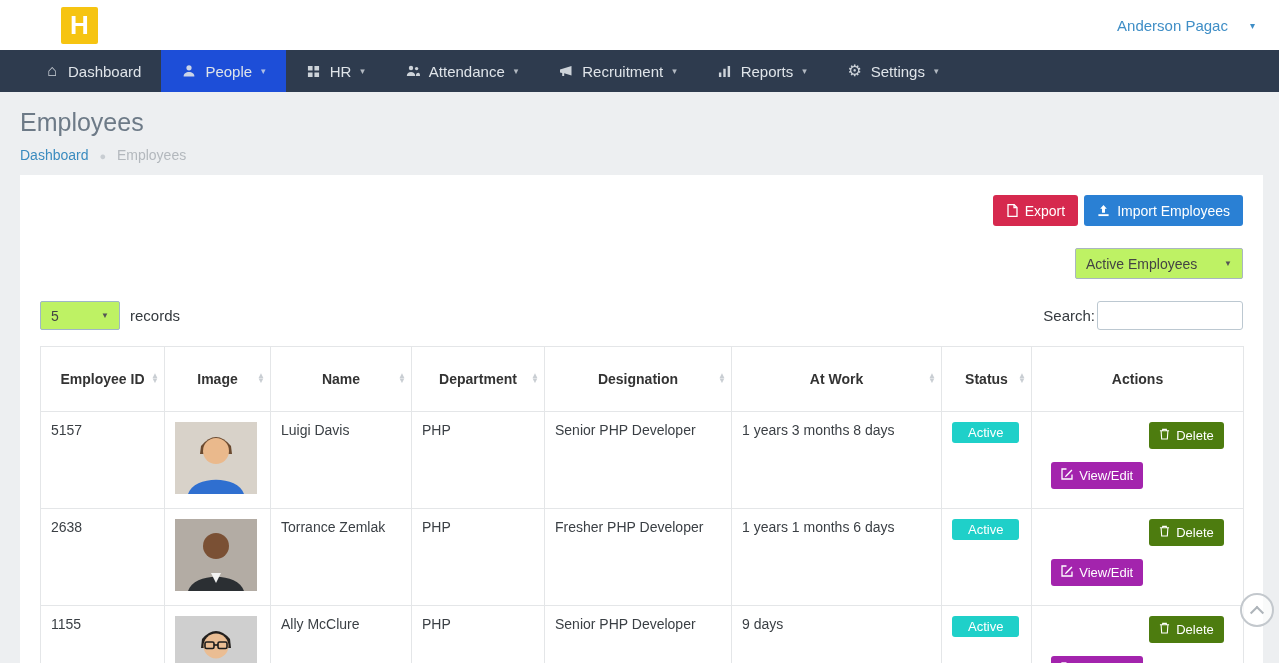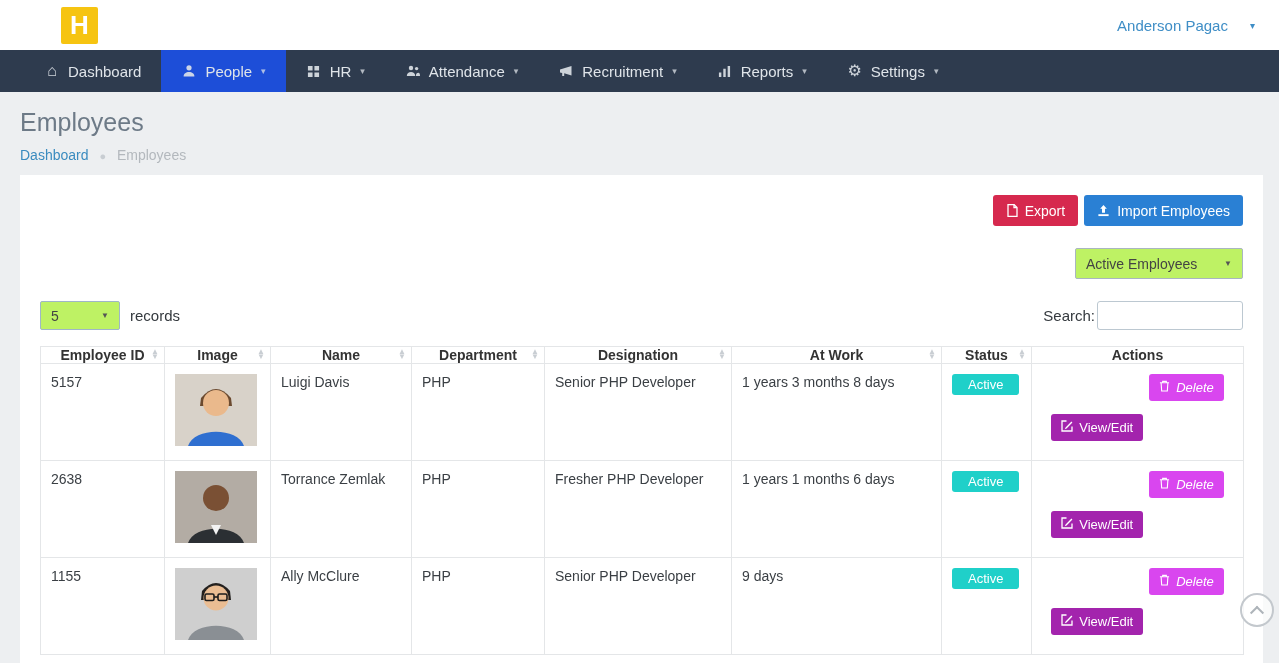--- a/index.html
+++ b/index.html
@@ -58,37 +58,37 @@
                   margin-top: 22px; font-size: 15px; color: #34393e; }
   .controls-left { display: flex; align-items: center; gap: 10px; }
   .size-select { width: 80px; height: 29px; border-color: #9fb6c8; }
   .controls-right { display: flex; align-items: center; gap: 2px; justify-content: center; }
   .search-input { width: 146px; height: 29px; border: 1px solid #bcc8d1; border-radius: 3px;
                   font-family: inherit; font-size: 14px; padding: 0 8px; outline: none; }
 
   
   table { width: 100%; border-collapse: collapse; margin-top: 16px; table-layout: fixed; }
   th, td { border: 1px solid #e4e6e8; }
-  th { padding: 0 8px; font-size: 14px; font-weight: bold; color: #333;
+  th { padding: 24px 8px; font-size: 14px; font-weight: bold; color: #333;
        position: relative; cursor: pointer; }
   .sort { position: absolute; right: 5px; top: 50%; transform: translateY(-50%);
           display: flex; flex-direction: column; line-height: .62; color: #c9ced3;
           font-size: 8px; }
   td { padding: 10px; vertical-align: top; font-size: 14px; color: #3a3f44; text-align: left; }
   tbody tr { height: 97px; }
   .photo { width: 82px; height: 72px; display: block; cursor: pointer; }
   .badge { background: #1fd0c9; color: #fff; font-size: 13px; padding: 3px 16px;
            border-radius: 3px; display: inline-block; }
   .actions-cell { text-align: center; }
   .actions-wrap { display: flex; gap: 6px; justify-content: center; }
   .abtn { border: none; color: #fff; font-size: 13px; height: 27px; padding: 0 10px;
           border-radius: 3px; display: inline-flex; align-items: center; gap: 6px;
           cursor: pointer; font-family: inherit; }
   .abtn-edit { background: #a324ad; margin-top: 40px; }
-  .abtn-del  { background: #d946ef; font-style: italic; }
+  .abtn-del  { background: #4d7c0f; }
 
   
   .scrolltop { position: fixed; right: 5px; bottom: 36px; width: 34px; height: 34px;
                border-radius: 50%; border: 2px solid #c3c8cd; background: rgba(255,255,255,.65);
                display: flex; align-items: center; justify-content: center; cursor: pointer; }
   .scrolltop .chev { width: 10px; height: 10px; border-top: 2px solid #aeb4ba;
                      border-left: 2px solid #aeb4ba; transform: rotate(45deg) translate(2px,2px); }
 </style>
 </head>
 <body>

